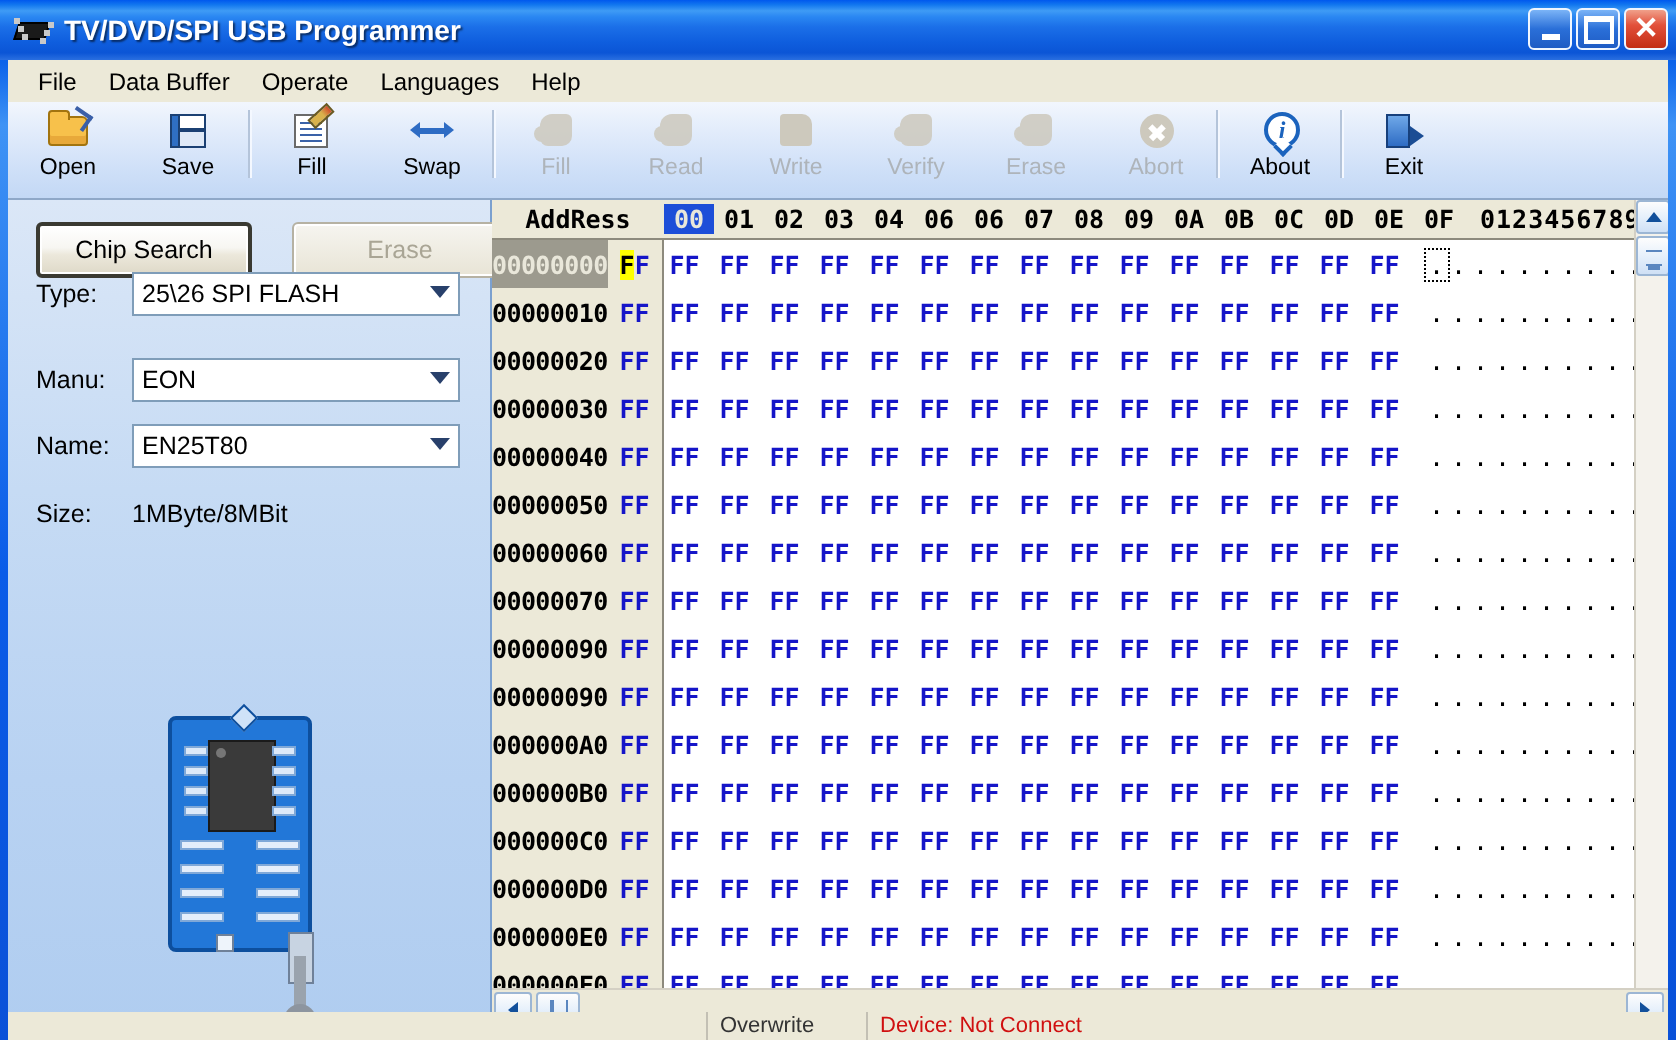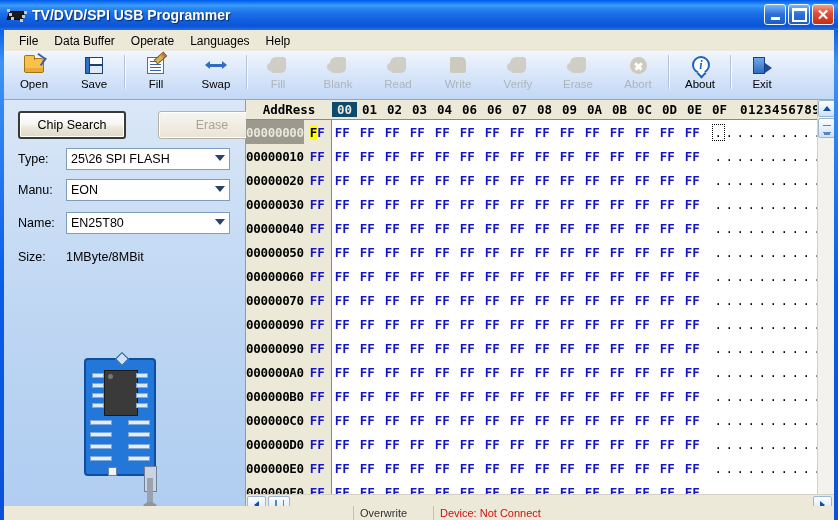--- a/index.html
+++ b/index.html
@@ -179,21 +179,21 @@
   .ic-exit::after { content:""; position:absolute; left:11px; top:5px;
     width:0;height:0;border-top:5px solid transparent;border-bottom:5px solid transparent;
     border-left:7px solid #1b4d94; }
 
   
   .leftpanel {
     position: absolute; left: 0; top: 70px; width: 242px; height: 414px;
     background: linear-gradient(180deg,#dbe7f7 0%, #c6dbf4 35%, #b8d2f2 70%, #b0cdf0 100%);
     border-right: 1px solid #7ba0cf;
   }
-  .btnrow { position:absolute; left: 14px; top: 11px; display:flex; gap: 32px; }
+  .btnrow { position:absolute; left: 14px; top: 11px; display:flex; gap: 20px; }
   .xpbtn {
     width: 108px; height: 28px;
     background: linear-gradient(180deg,#ffffff 0%, #f7f6f2 45%, #ece8db 60%, #ded9c8 100%);
     border: 1px solid #6b6b5e; border-radius: 3px;
     font-size: 12.5px; color:#000; font-family:"Liberation Sans", sans-serif;
     display:flex; align-items:center; justify-content:center;
     box-shadow: inset 0 0 0 1px #ffffff;
   }
   .xpbtn.disabled { color:#a9a595; background: linear-gradient(180deg,#f6f5f0,#e8e4d6);
     border-color:#b6b2a3; }
@@ -269,21 +269,21 @@
     position:absolute; left:0; top:0; width:588px; height:20px;
     background:#ece9d8;
     border-bottom:1px solid #8d8a7d;
     font-family:"DejaVu Sans Mono", monospace;
     font-size:12.5px; font-weight:bold; color:#000;
     display:flex; align-items:center;
   }
   .hdr-addr { width: 86px; text-align:center; }
   .hdr-cols { display:flex; }
   .hdr-col { width: 25px; text-align:center; }
-  .hdr-col.sel { background:#0c4a6e; color:#e9e7da; }
+  .hdr-col.sel { background:#1d4ed8; color:#e9e7da; }
   .hdr-ascii { margin-left: 8px; letter-spacing: 0.5px; }
 
   .hexbody {
     position:absolute; left:0; top:20px; width:588px; height:374px;
     overflow:hidden;
   }
   .addrcol {
     position:absolute; left:0; top:0; width:86px; height:374px;
     background:#ece9d8;
     border-right:1px solid #8d8a7d;
@@ -462,26 +462,20 @@
       <div class="tb disabled">
         <div class="ic">
             <i class="ic-gray-hand"></i>
           </div>
         <div class="lbl">Fill</div>
       </div>
       <div class="tb disabled">
         <div class="ic">
             <i class="ic-gray-hand"></i>
           </div>
-        <div class="lbl">Blank</div>
-      </div>
-      <div class="tb disabled">
-        <div class="ic">
-            <i class="ic-gray-hand"></i>
-          </div>
         <div class="lbl">Read</div>
       </div>
       <div class="tb disabled">
         <div class="ic">
             <i class="ic-gray-sq"></i>
           </div>
         <div class="lbl">Write</div>
       </div>
       <div class="tb disabled">
         <div class="ic">
@@ -517,21 +511,21 @@
       </div>
     </div>
 
     <div class="leftpanel">
 
       <div class="btnrow">
         <div class="xpbtn primary">Chip Search</div>
         <div class="xpbtn disabled">Erase</div>
       </div>
 
-      <div class="frow" style="top:48px;">
+      <div class="frow" style="top:36px;">
         <div class="flabel">Type:</div>
         <div class="fcombo">
           <div class="val">25\26 SPI FLASH</div>
           <div class="arrow"></div>
         </div>
       </div>
 
       <div class="frow" style="top:79px;">
         <div class="flabel">Manu:</div>
         <div class="fcombo">

